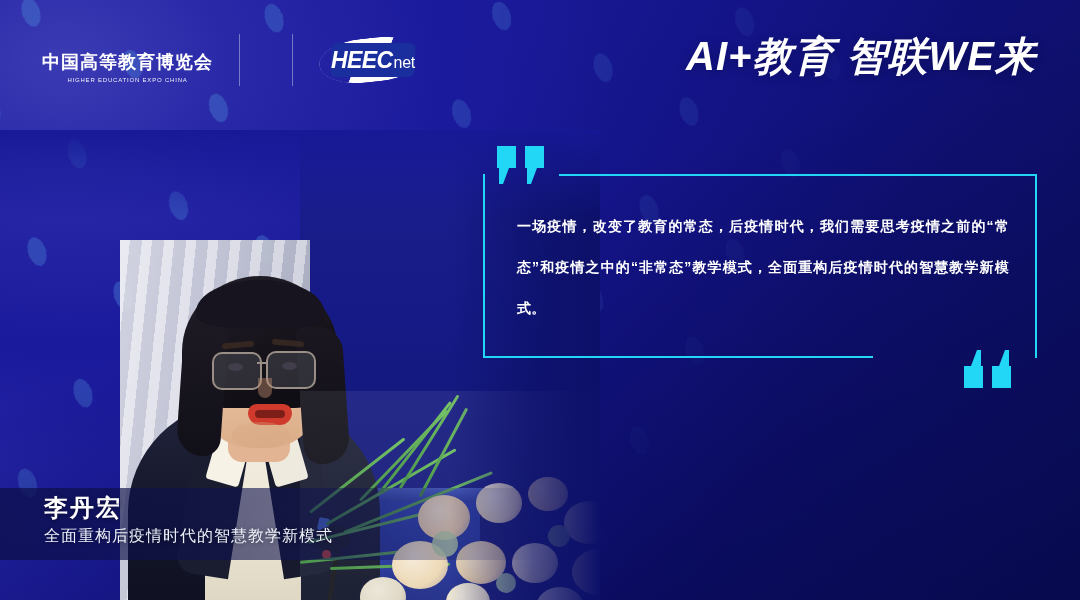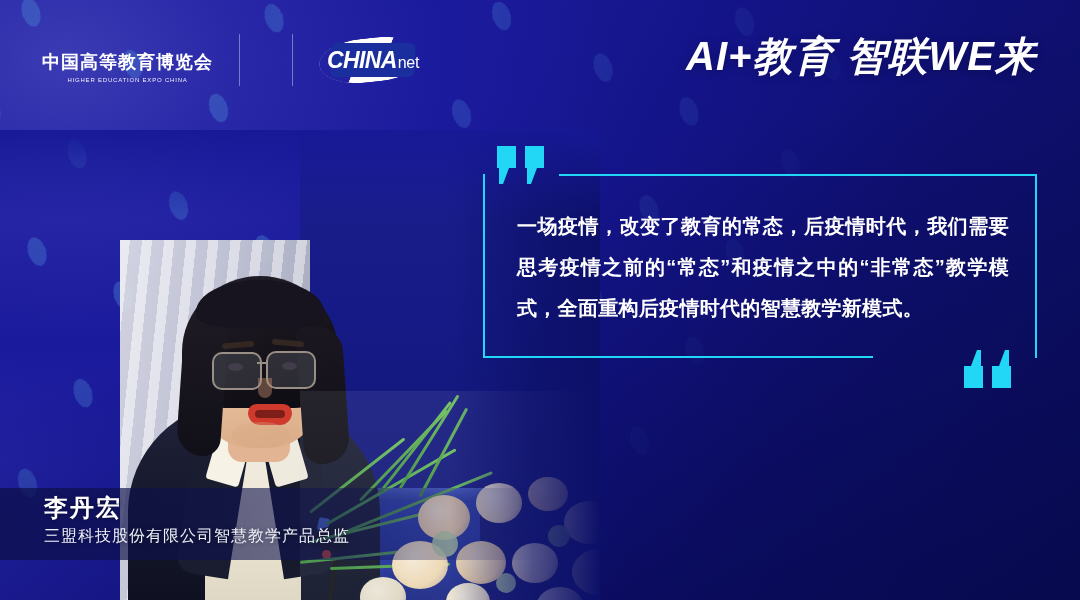--- a/index.html
+++ b/index.html
@@ -218,21 +218,21 @@
   .q-open{position:absolute;left:14px;top:-28px;display:flex;gap:9px;}
   .q-close{position:absolute;right:26px;bottom:-30px;display:flex;gap:9px;}
   .qm{width:19px;height:38px;position:relative;}
   .qm i{position:absolute;left:0;top:0;width:19px;height:22px;background:#22d6f5;display:block;}
   .qm b{position:absolute;left:2px;top:22px;width:10px;height:16px;background:#22d6f5;display:block;
         clip-path:polygon(0 0,100% 0,40% 100%,0 100%);}
   .q-close .qm i{top:0;}
   .q-close .qm{transform:rotate(180deg);}
   .q-text{
     position:absolute;left:34px;top:32px;width:492px;
-    color:#fff;font-weight:bold;font-size:20px;line-height:41px;
+    color:#fff;font-weight:bold;font-size:14px;line-height:41px;
     letter-spacing:.3px;text-align:justify;
   }
 
   
   .caption-band{
     position:absolute;left:0;top:488px;width:540px;height:72px;
     background:linear-gradient(90deg, rgba(12,14,70,.72) 0%, rgba(14,18,80,.58) 55%, rgba(20,26,96,.22) 88%, rgba(20,26,96,0) 100%);
   }
   .sp-name{
     position:absolute;left:44px;top:492px;color:#fff;font-weight:bold;font-size:24px;letter-spacing:2px;
@@ -333,21 +333,21 @@
 
     <div class="logo-div"></div>
 
 
     <div class="logo-div"></div>
 
     <div class="logo-sunm">
       <div class="sunm-blob"></div>
       <div class="sunm-core"></div>
       <div class="sunm-text">
-        <span class="sunm-a">CHINA</span>
+        <span class="sunm-a">HEEC</span>
         <span class="sunm-b">net</span>
       </div>
     </div>
 
   </div>
 
   <div class="title-wrap">
     <div class="title-main">AI+教育 智联WE来</div>
   </div>
 
@@ -377,15 +377,15 @@
           <i></i>
           <b></b>
         </span>
     </div>
 
     <div class="q-text">一场疫情，改变了教育的常态，后疫情时代，我们需要思考疫情之前的“常态”和疫情之中的“非常态”教学模式，全面重构后疫情时代的智慧教学新模式。</div>
   </div>
 
   <div class="caption-band"></div>
   <div class="sp-name">李丹宏</div>
-  <div class="sp-title">三盟科技股份有限公司智慧教学产品总监</div>
+  <div class="sp-title">全面重构后疫情时代的智慧教学新模式</div>
 
 </div>
 
 </body></html>

